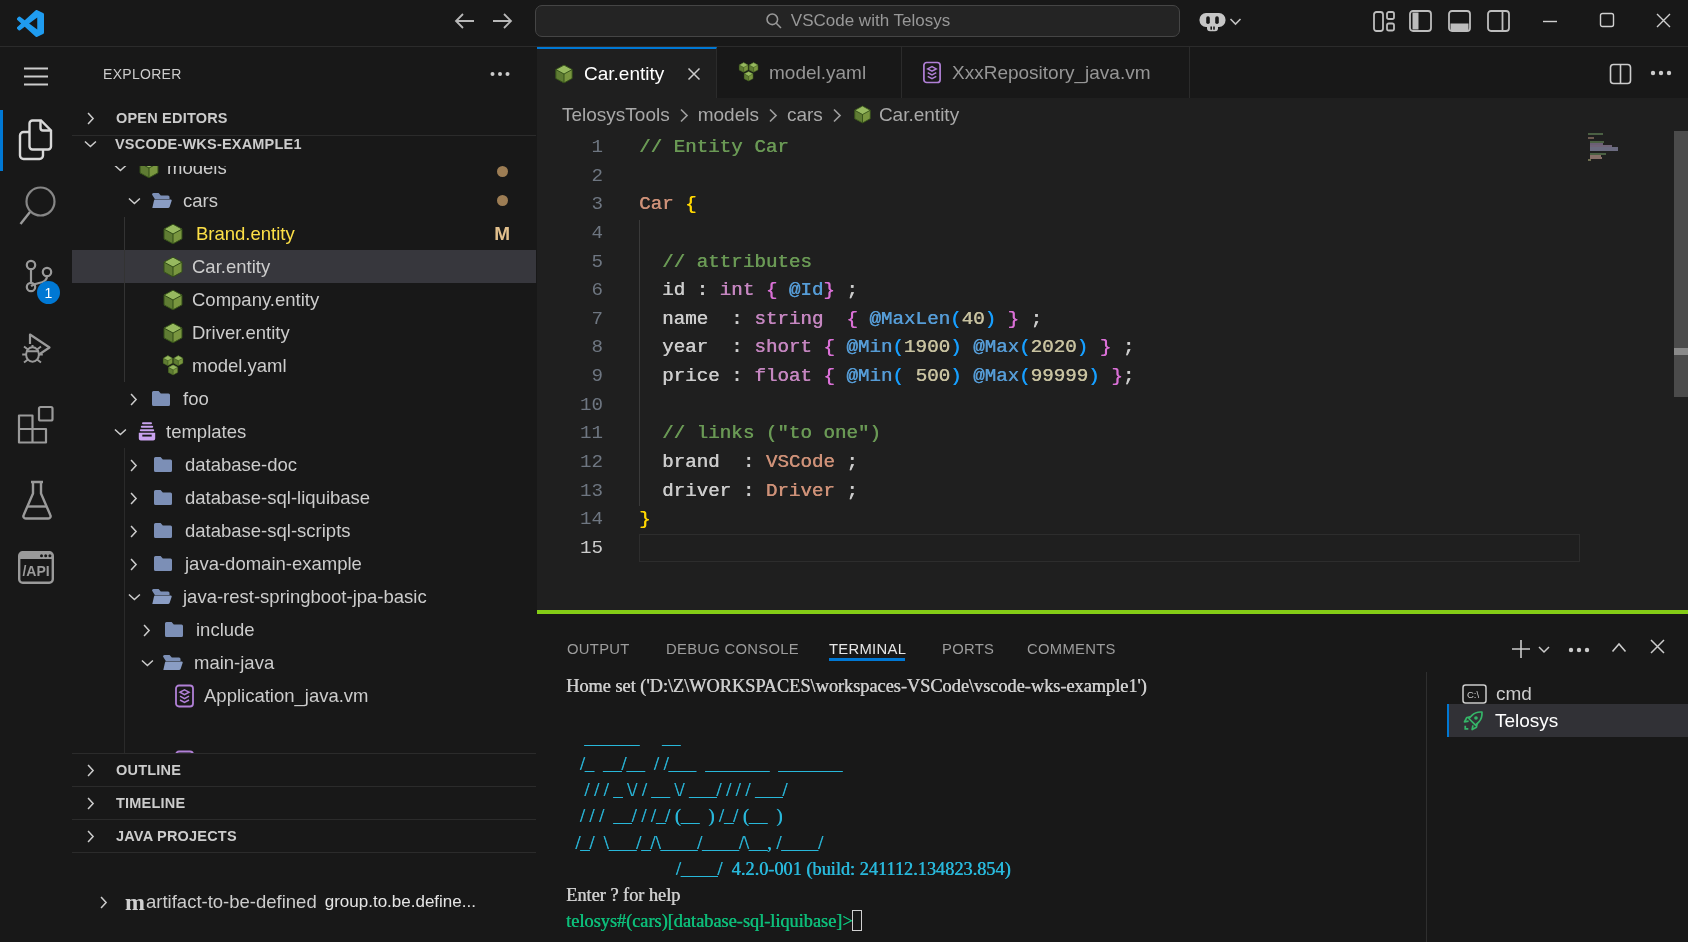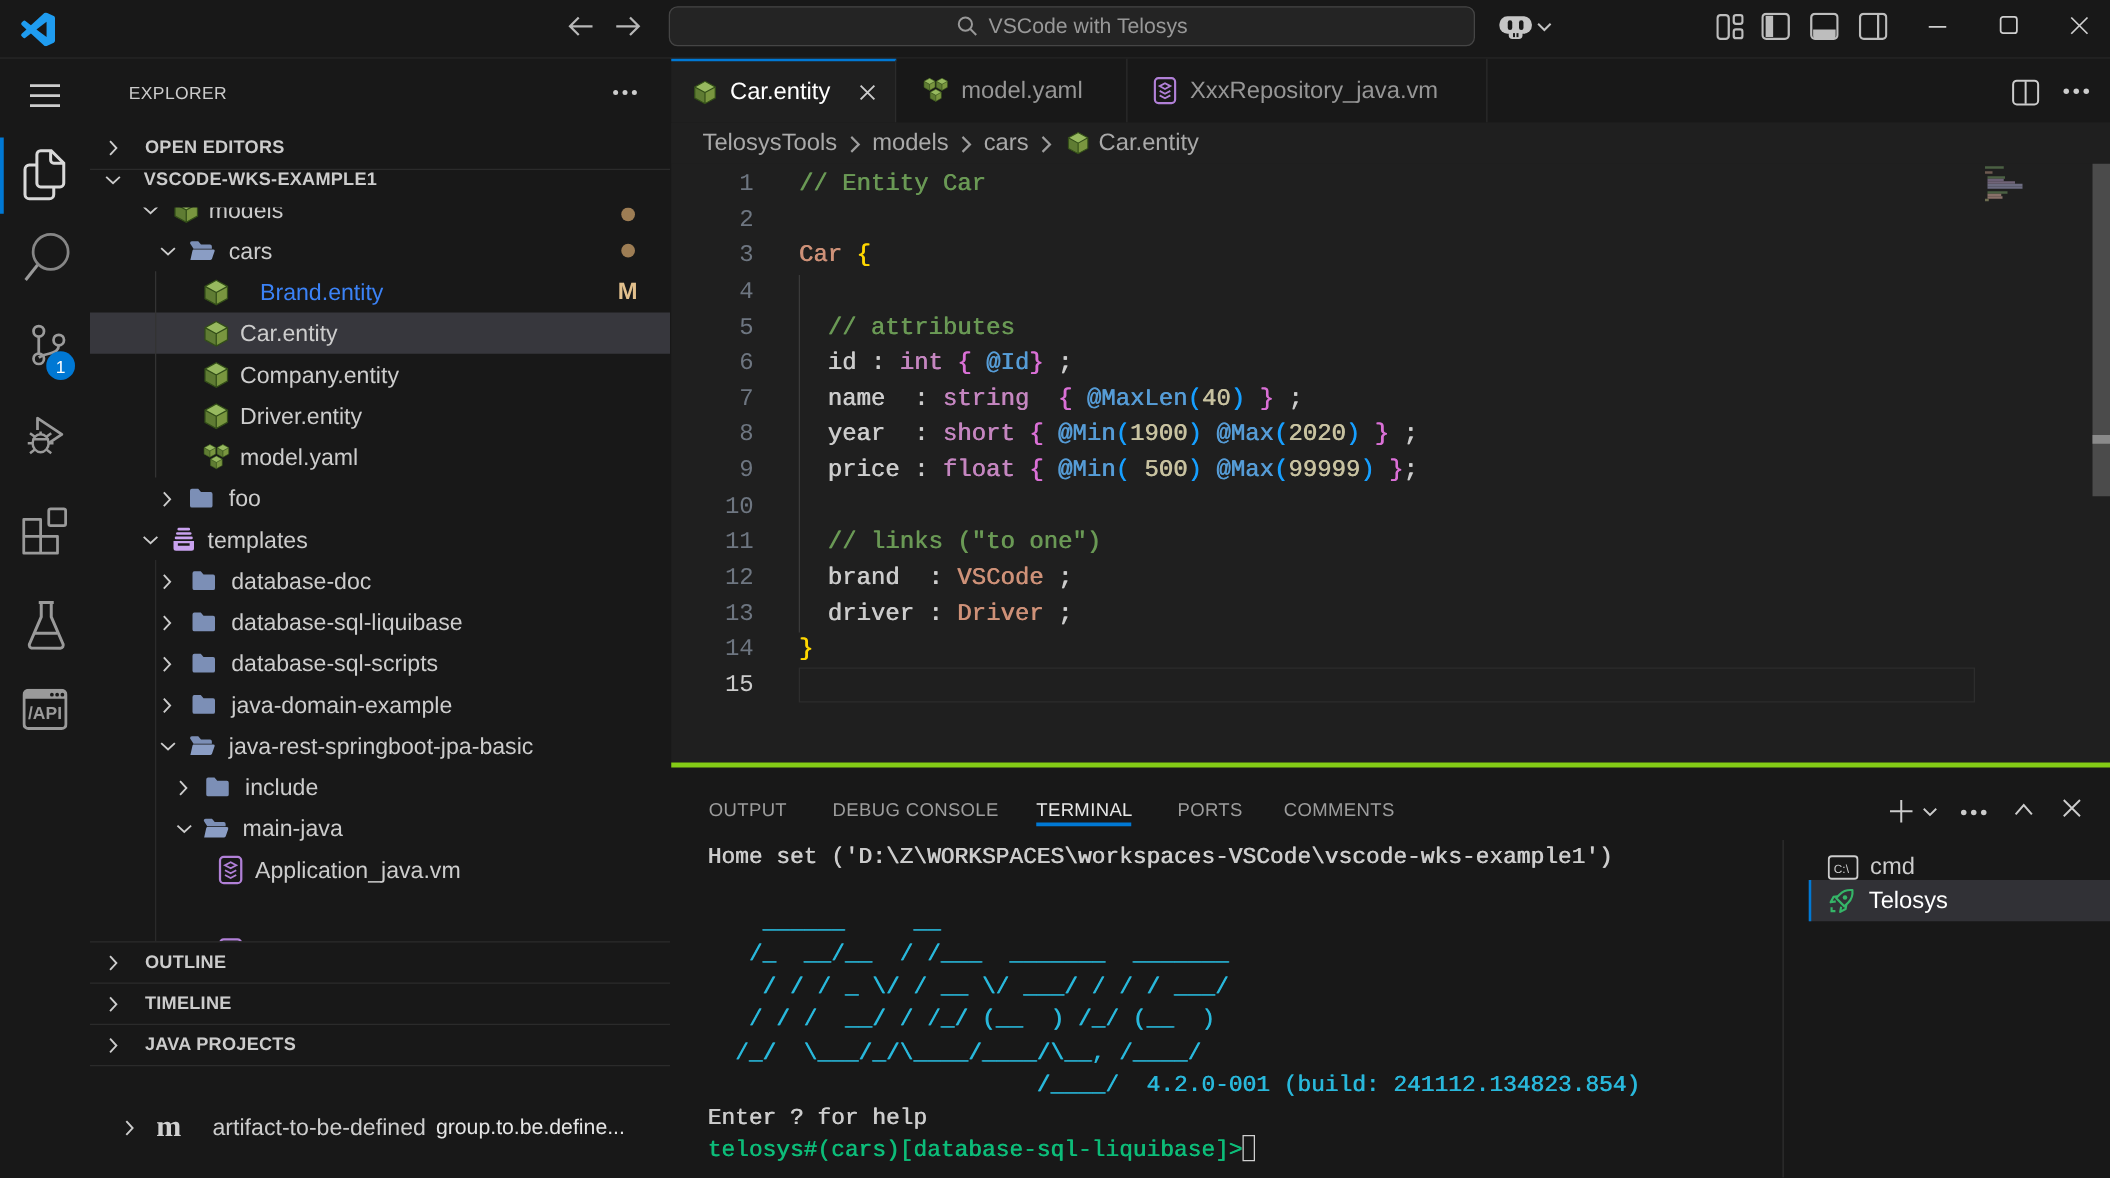--- a/index.html
+++ b/index.html
@@ -21,21 +21,21 @@
 #tabbar{position:absolute;left:537px;top:47px;width:1151px;height:51px;background:#181818;}
 .tab{position:absolute;top:0;height:51px;display:flex;align-items:center;background:#181818;}
 .tablbl{font-size:19px;color:#969696;margin-left:10px;}
 #breadcrumb{position:absolute;left:537px;top:98px;width:1151px;height:33px;background:#1f1f1f;display:flex;align-items:center;font-size:19px;color:#a9a9a9;}
 #code{position:absolute;left:537px;top:131px;width:1151px;height:479px;}
 #gutter{position:absolute;left:537px;top:133px;width:66px;text-align:right;font-family:"Liberation Mono",monospace;font-size:19.2px;line-height:28.64px;color:#6e7681;white-space:pre;}
 #codetext{position:absolute;left:639px;top:133px;font-family:"Liberation Mono",monospace;font-size:19.2px;line-height:28.64px;white-space:pre;color:#cccccc;text-shadow:0.5px 0 0 currentColor;}
 
 #panel{position:absolute;left:537px;top:610px;width:1151px;height:332px;background:#181818;border-top:4px solid #84cc16;}
 .ptab{font-size:14.8px;color:#9d9d9d;letter-spacing:0.3px;}
-#term{position:absolute;left:566px;top:673px;font-family:Liberation Mono, monospace;font-size:18.3px;line-height:26.1px;white-space:pre;color:#cccccc;text-shadow:0.5px 0 0 currentColor;}
+#term{position:absolute;left:566px;top:673px;font-family:Liberation Serif, serif;font-size:18.3px;line-height:26.1px;white-space:pre;color:#cccccc;text-shadow:0.5px 0 0 currentColor;}
 
 .c-com{color:#6a9955;}
 .c-ent{color:#ce9178;}
 .c-typ{color:#c586c0;}
 .c-b1{color:#ffd700;}
 .c-b2{color:#da70d6;}
 .c-b3{color:#179fff;}
 .c-ann{color:#569cd6;}
 .c-num{color:#c8c2a0;}
 .c-cyan{color:#29b8db;}
@@ -214,21 +214,21 @@
           <use href="#foldO"></use>
         </svg>
         <span class="lbl" style="margin-left:11px">cars</span>
         <span style="position:absolute;right:28px;width:11px;height:11px;border-radius:50%;background:#9d7d54"></span>
       </div>
 
   <div class="row" style="top:170px">
         <svg style="margin-left:90px" width="22" height="22" viewBox="0 0 22 22">
           <use href="#cube"></use>
         </svg>
-        <span class="lbl" style="margin-left:24px;color:#3b82f6">Brand.entity</span>
+        <span class="lbl" style="margin-left:12px;color:#fde047">Brand.entity</span>
         <span style="position:absolute;right:26px;color:#e2c08d;font-size:19px;font-weight:bold">M</span>
       </div>
 
   <div class="row" style="top:203px;background:#37373d">
         <svg style="margin-left:90px" width="22" height="22" viewBox="0 0 22 22">
           <use href="#cube"></use>
         </svg>
         <span class="lbl" style="margin-left:8px">Car.entity</span>
       </div>
   <div class="row" style="top:236px">
@@ -364,21 +364,21 @@
           <use href="#chR"></use>
         </svg>
         <span class="sechead" style="margin-left:17px">JAVA PROJECTS</span>
       </div>
   <div class="abs" style="left:0;top:805px;width:464px;height:137px;border-top:1px solid #2b2b2b;background:#181818"></div>
   <div class="abs" style="left:0;top:838px;width:464px;height:33px;display:flex;align-items:center">
         <svg class="chev" style="margin-left:24px" viewBox="0 0 19 19">
           <use href="#chR"></use>
         </svg>
         <span style="margin-left:13px;font-family:'Liberation Serif',serif;font-weight:bold;font-size:24px;color:#d0d0d0;line-height:20px">m</span>
-        <span class="lbl" style="margin-left:25px">artifact-to-be-defined</span>
+        <span class="lbl" style="margin-left:1px">artifact-to-be-defined</span>
         <span style="margin-left:8px;font-size:17px;color:#e5e5e5">group.to.be.define...</span>
       </div>
 
   <div class="abs" style="left:0;top:0;width:464px;height:53px;background:#181818"></div>
   <div class="abs" style="left:31px;top:19px;font-size:14px;color:#cccccc;letter-spacing:0.3px">EXPLORER</div>
   <svg class="abs" style="left:417px;top:23px" width="22" height="8" viewBox="0 0 22 8">
         <circle cx="3.5" cy="4" r="2" fill="#cccccc"></circle>
         <circle cx="11" cy="4" r="2" fill="#cccccc"></circle>
         <circle cx="18.5" cy="4" r="2" fill="#cccccc"></circle>
       </svg>

